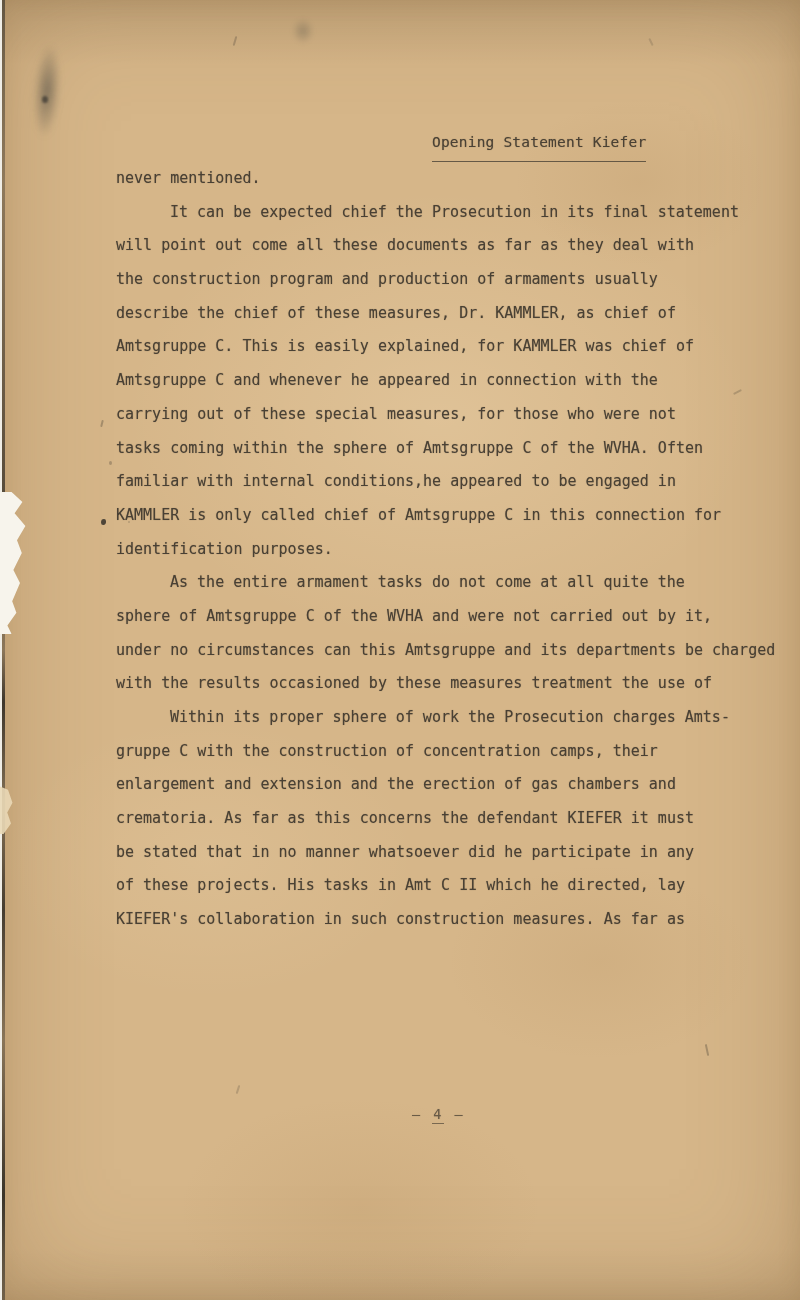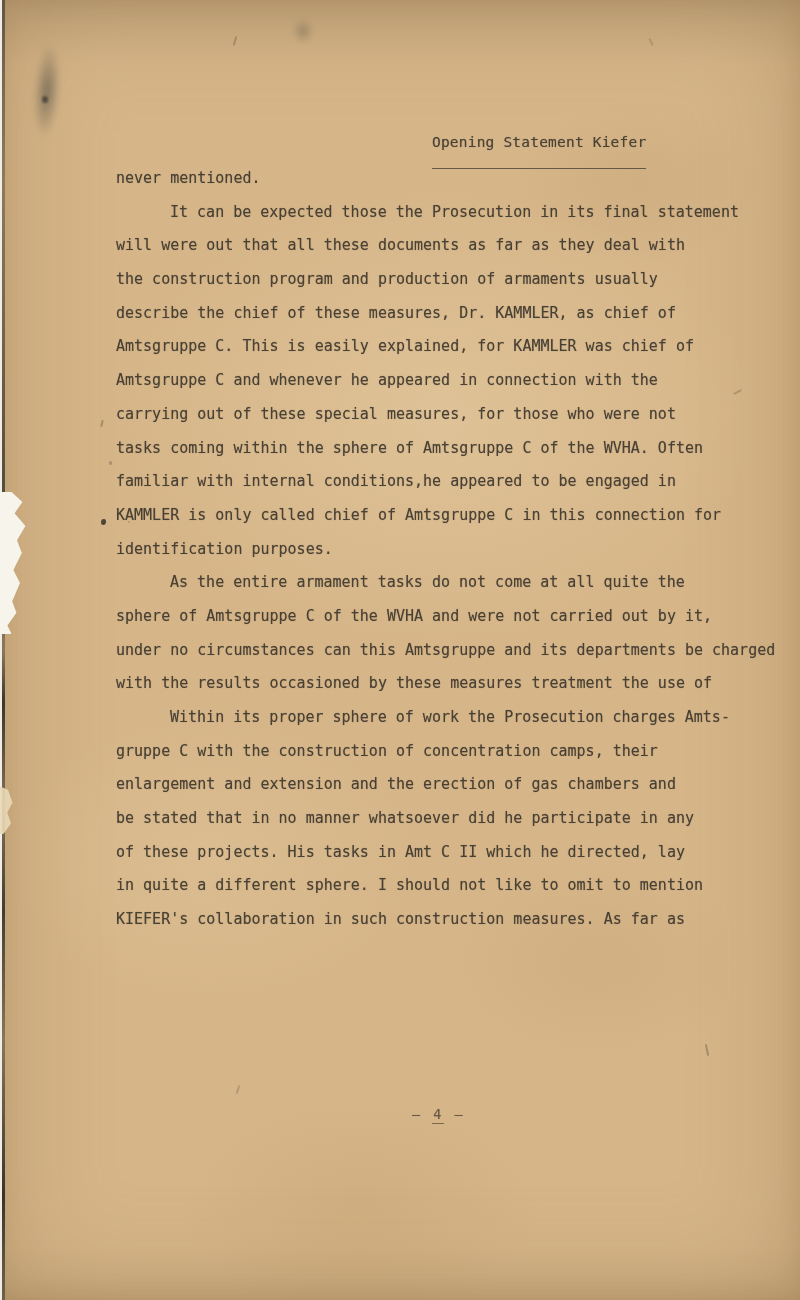--- a/index.html
+++ b/index.html
@@ -23,21 +23,21 @@
   
   .title{
     position:absolute;left:432px;top:134px;
     font-size:14.5px;letter-spacing:.2px;
     opacity:.92;
     text-shadow:0 0 1px rgba(63,56,46,.55);
     white-space:nowrap;
   }
   .title .underlined{
     border-bottom:1.5px solid rgba(63,56,46,.8);
-    padding-bottom:18px;
+    padding-bottom:11px;
     margin-top:8px;
   }
   .text-block{
     position:absolute;left:116px;top:162px;width:660px;
     font-size:15px;line-height:33.7px;
     white-space:nowrap;
     text-shadow:0 0 1px rgba(63,56,46,.5);
     opacity:.93;
   }
   .tline{height:33.7px;}
@@ -126,41 +126,41 @@
   <div class="mark m6"></div>
   <div class="mark m7"></div>
   <div class="mark m8"></div>
 
   <div class="title">
     <span class="underlined">Opening Statement Kiefer</span>
   </div>
 
   <div class="text-block" id="text-block">
       <div class="tline">never mentioned.</div>
-      <div class="tline indent">It can be expected those the Prosecution in its final statement</div>
-      <div class="tline">will were out that all these documents as far as they deal with</div>
+      <div class="tline indent">It can be expected chief the Prosecution in its final statement</div>
+      <div class="tline">will point out come all these documents as far as they deal with</div>
       <div class="tline">the construction program and production of armaments usually</div>
       <div class="tline">describe the chief of these measures, Dr. KAMMLER, as chief of</div>
       <div class="tline">Amtsgruppe C. This is easily explained, for KAMMLER was chief of</div>
       <div class="tline">Amtsgruppe C and whenever he appeared in connection with the</div>
       <div class="tline">carrying out of these special measures, for those who were not</div>
       <div class="tline">tasks coming within the sphere of Amtsgruppe C of the WVHA. Often</div>
       <div class="tline">familiar with internal conditions,he appeared to be engaged in</div>
       <div class="tline">KAMMLER is only called chief of Amtsgruppe C in this connection for</div>
       <div class="tline">identification purposes.</div>
       <div class="tline indent">As the entire armament tasks do not come at all quite the</div>
       <div class="tline">sphere of Amtsgruppe C of the WVHA and were not carried out by it,</div>
       <div class="tline">under no circumstances can this Amtsgruppe and its departments be charged</div>
       <div class="tline">with the results occasioned by these measures treatment the use of</div>
       <div class="tline indent">Within its proper sphere of work the Prosecution charges Amts-</div>
       <div class="tline">gruppe C with the construction of concentration camps, their</div>
       <div class="tline">enlargement and extension and the erection of gas chambers and</div>
+      <div class="tline">crematoria. As far as this concerns the defendant KIEFER it must</div>
       <div class="tline">be stated that in no manner whatsoever did he participate in any</div>
       <div class="tline">of these projects. His tasks in Amt C II which he directed, lay</div>
-      <div class="tline">in quite a different sphere. I should not like to omit to mention</div>
       <div class="tline">KIEFER's collaboration in such construction measures. As far as</div>
     </div>
 
   <div class="pagenum">
     <span>—</span>
     <span class="u">4</span>
     <span>—</span>
   </div>
 
 </div>

